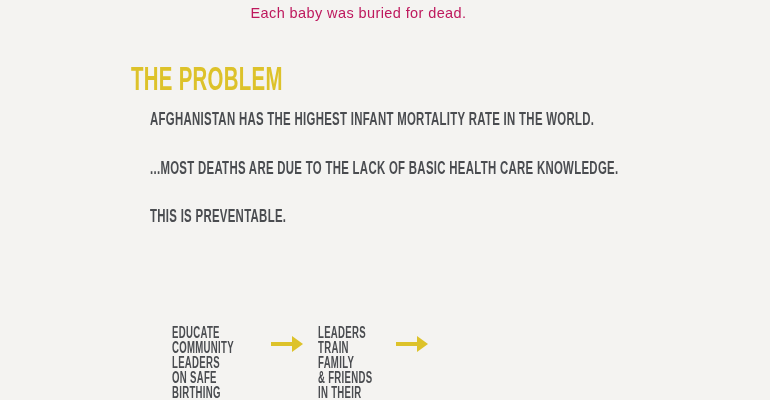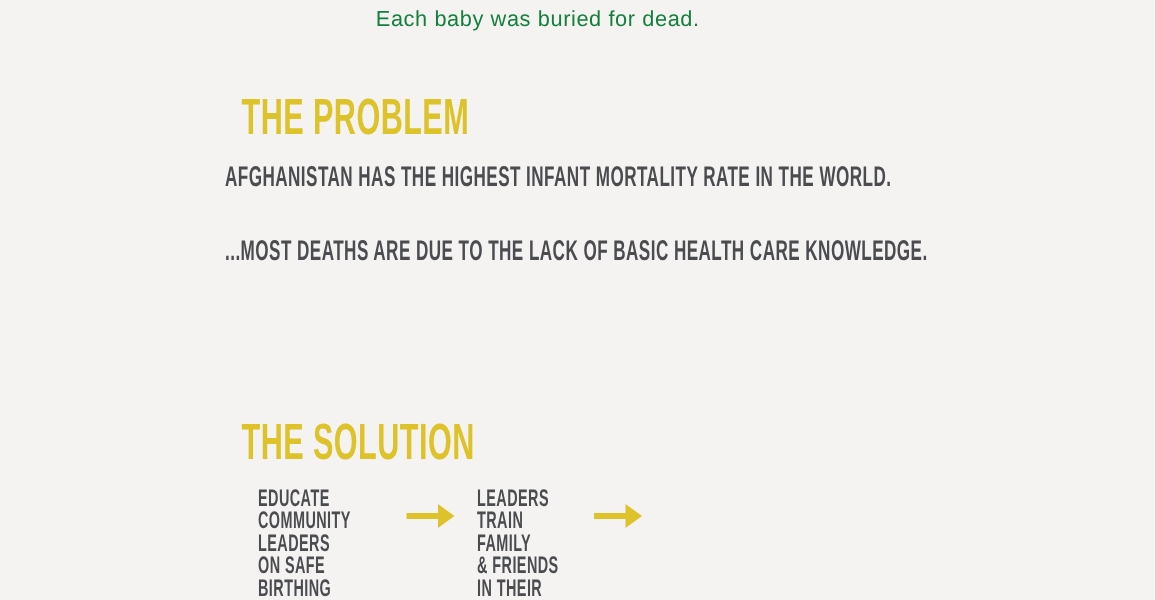--- a/index.html
+++ b/index.html
@@ -12,35 +12,35 @@
     font-family: "Liberation Sans", sans-serif;
   }
   .caption {
     position: absolute;
     top: 5px;
     left: 0;
     width: 717px;
     text-align: center;
     font-size: 14.5px;
     letter-spacing: 0.4px;
-    color: #15803d;
+    color: #be185d;
   }
   
   .cond {
     display: inline-block;
     transform: scaleX(0.60);
     transform-origin: 0 0;
     white-space: nowrap;
     font-weight: bold;
     letter-spacing: 0.5px;
     color: #4a4c50;
   }
   .section-heading {
     position: absolute;
-    left: 161px;
+    left: 131px;
     font-size: 34px;
     line-height: 30px;
   }
   .section-heading .cond { color: #ddc22a; }
   .statement {
     position: absolute;
     left: 150px;
     font-size: 19px;
     line-height: 20px;
   }
@@ -74,24 +74,24 @@
   </div>
 
   <div class="statement" style="top: 109px;">
     <span class="cond">AFGHANISTAN HAS THE HIGHEST INFANT MORTALITY RATE IN THE WORLD.</span>
   </div>
 
   <div class="statement" style="top: 158px;">
     <span class="cond">...MOST DEATHS ARE DUE TO THE LACK OF BASIC HEALTH CARE KNOWLEDGE.</span>
   </div>
 
+  <div class="statement" style="top: 206px;">
+    <span class="cond">THIS IS PREVENTABLE.</span>
+  </div>
 
-  <div class="section-heading" style="top: 280px;">
-    <span class="cond">THE SOLUTION</span>
-  </div>
 
   <div class="step-col" style="left: 172px; top: 326px;">
     <span class="cond">EDUCATE</span>
     <span class="cond">COMMUNITY</span>
     <span class="cond">LEADERS</span>
     <span class="cond">ON SAFE</span>
     <span class="cond">BIRTHING</span>
   </div>
 
   <svg class="arrow" style="left: 270px; top: 335px;" viewBox="0 0 34 18">

